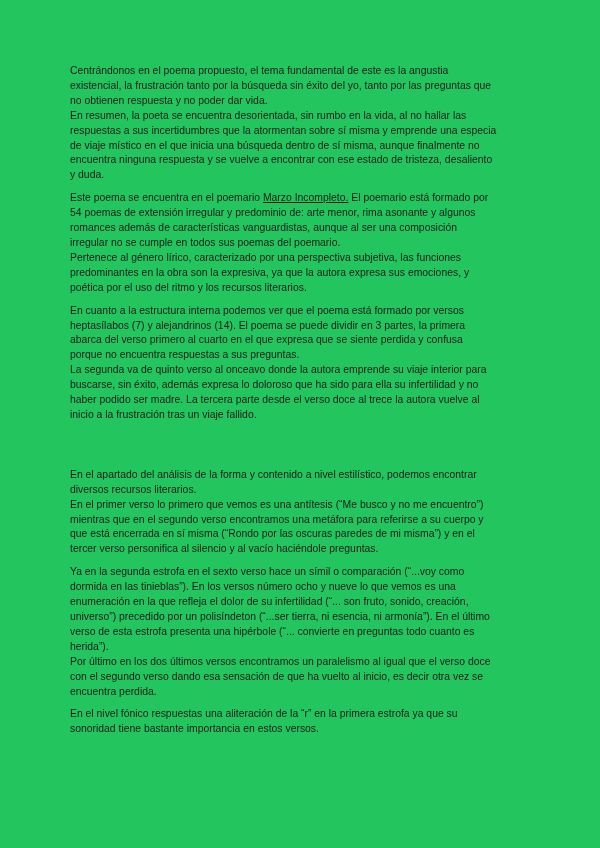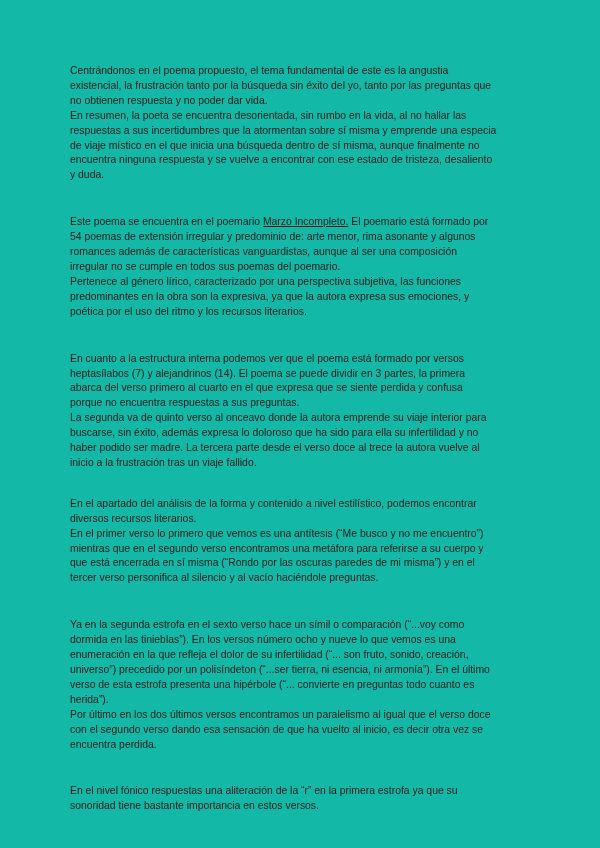--- a/index.html
+++ b/index.html
@@ -11,41 +11,41 @@
     height: 848px;
     background: #ffffff;
     font-family: "Liberation Sans", "DejaVu Sans", sans-serif;
     color: #1c1c1c;
     overflow: hidden;
   }
   .page {
     position: relative;
     width: 600px;
     height: 848px;
-    background: #14b8a6;
+    background: #22c55e;
     box-sizing: border-box;
   }
   .content {
     box-sizing: border-box;
     padding: 64px 12px 0 70px;
     width: 600px;
   }
   .para {
     margin: 0;
     font-size: 10.4px;
     line-height: 14.9px;
     white-space: pre-line;
     text-align: left;
     max-width: 506px;
   }
   .para + .para {
-    margin-top: 32px;
+    margin-top: 8px;
   }
   .para.big-gap {
-    margin-top: 26px;
+    margin-top: 45px;
   }
   .u {
     text-decoration: underline;
   }
 </style>
 </head>
 <body>
 
 <div class="page">
   <div class="content">

